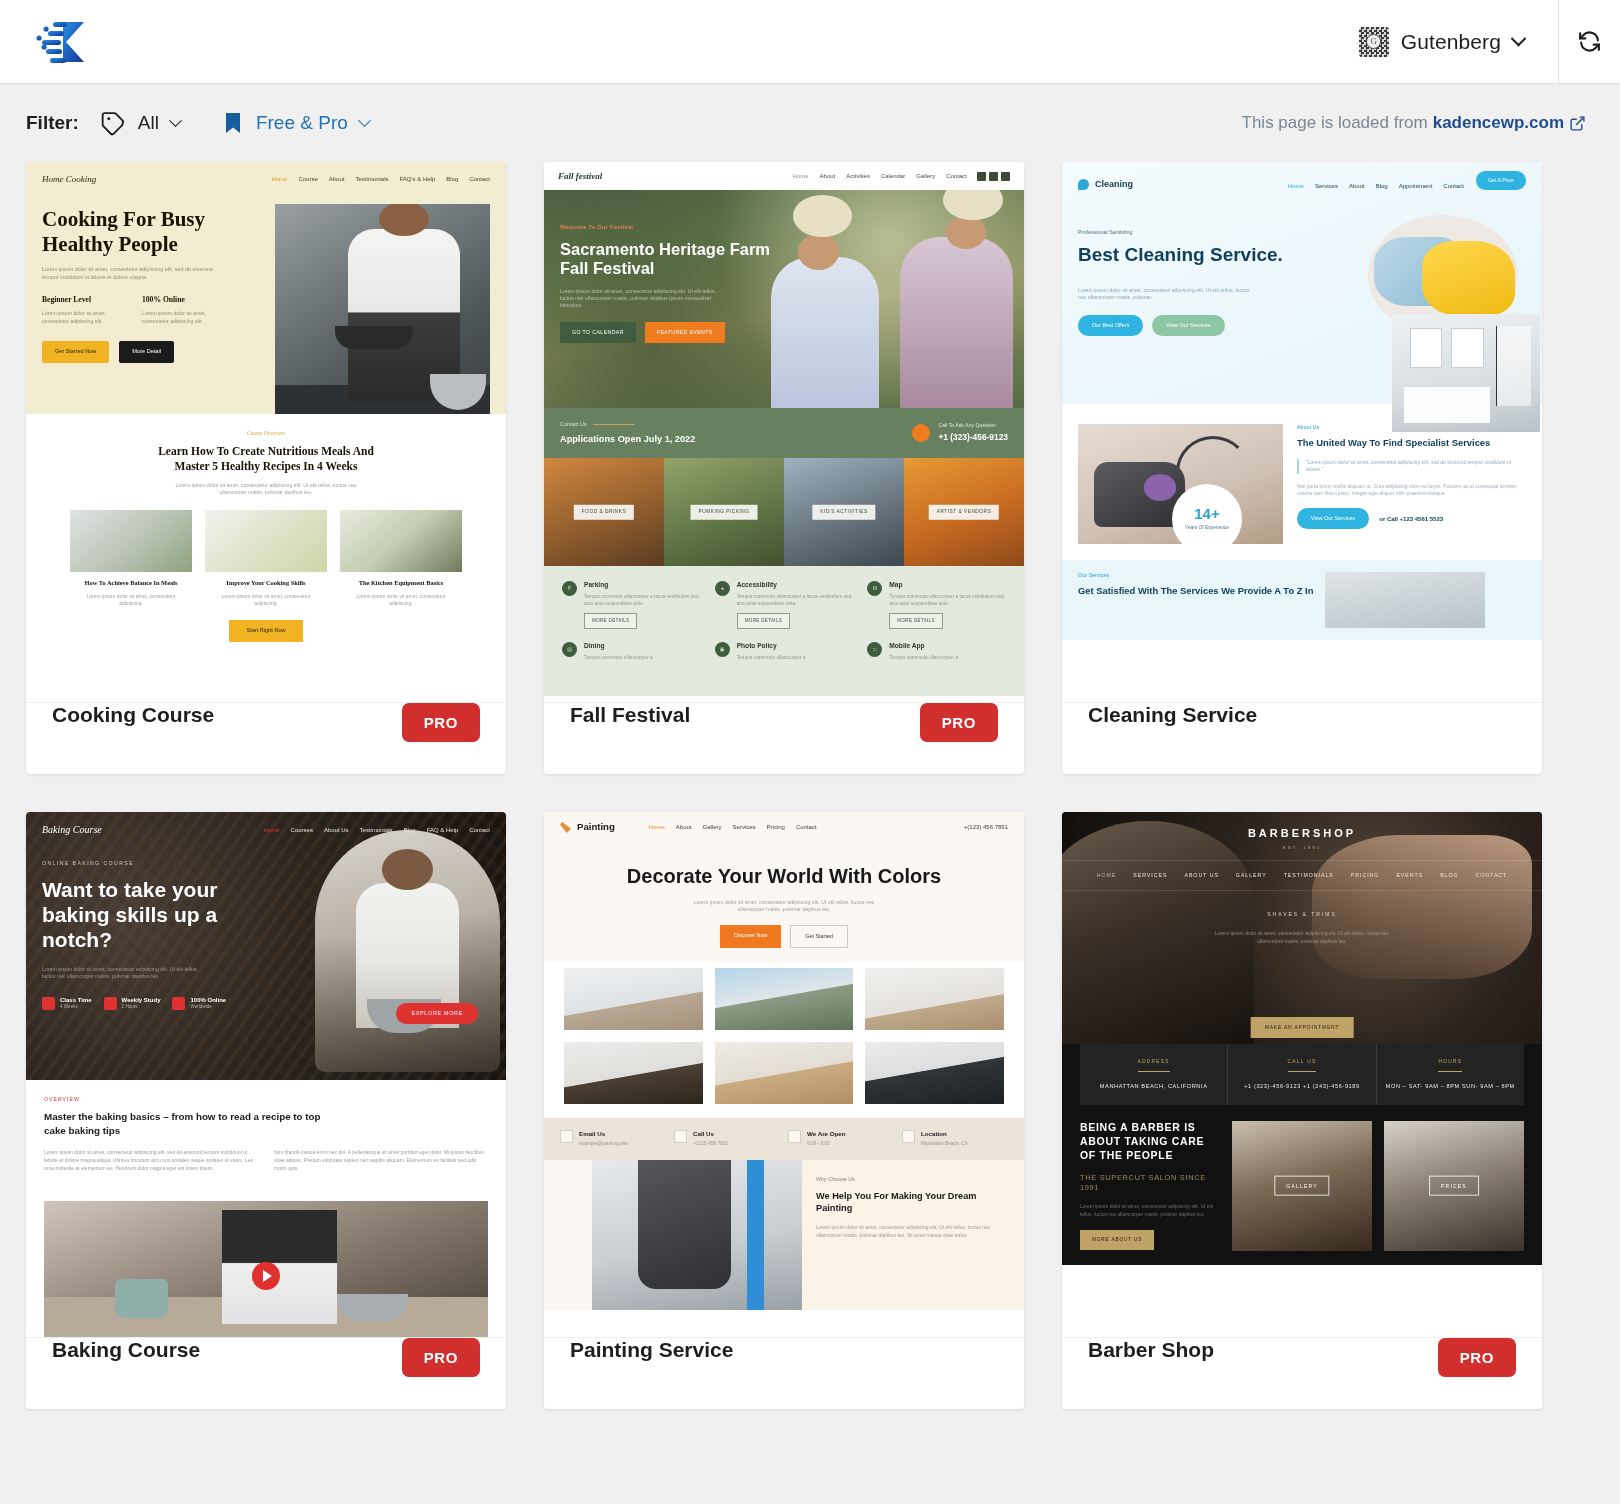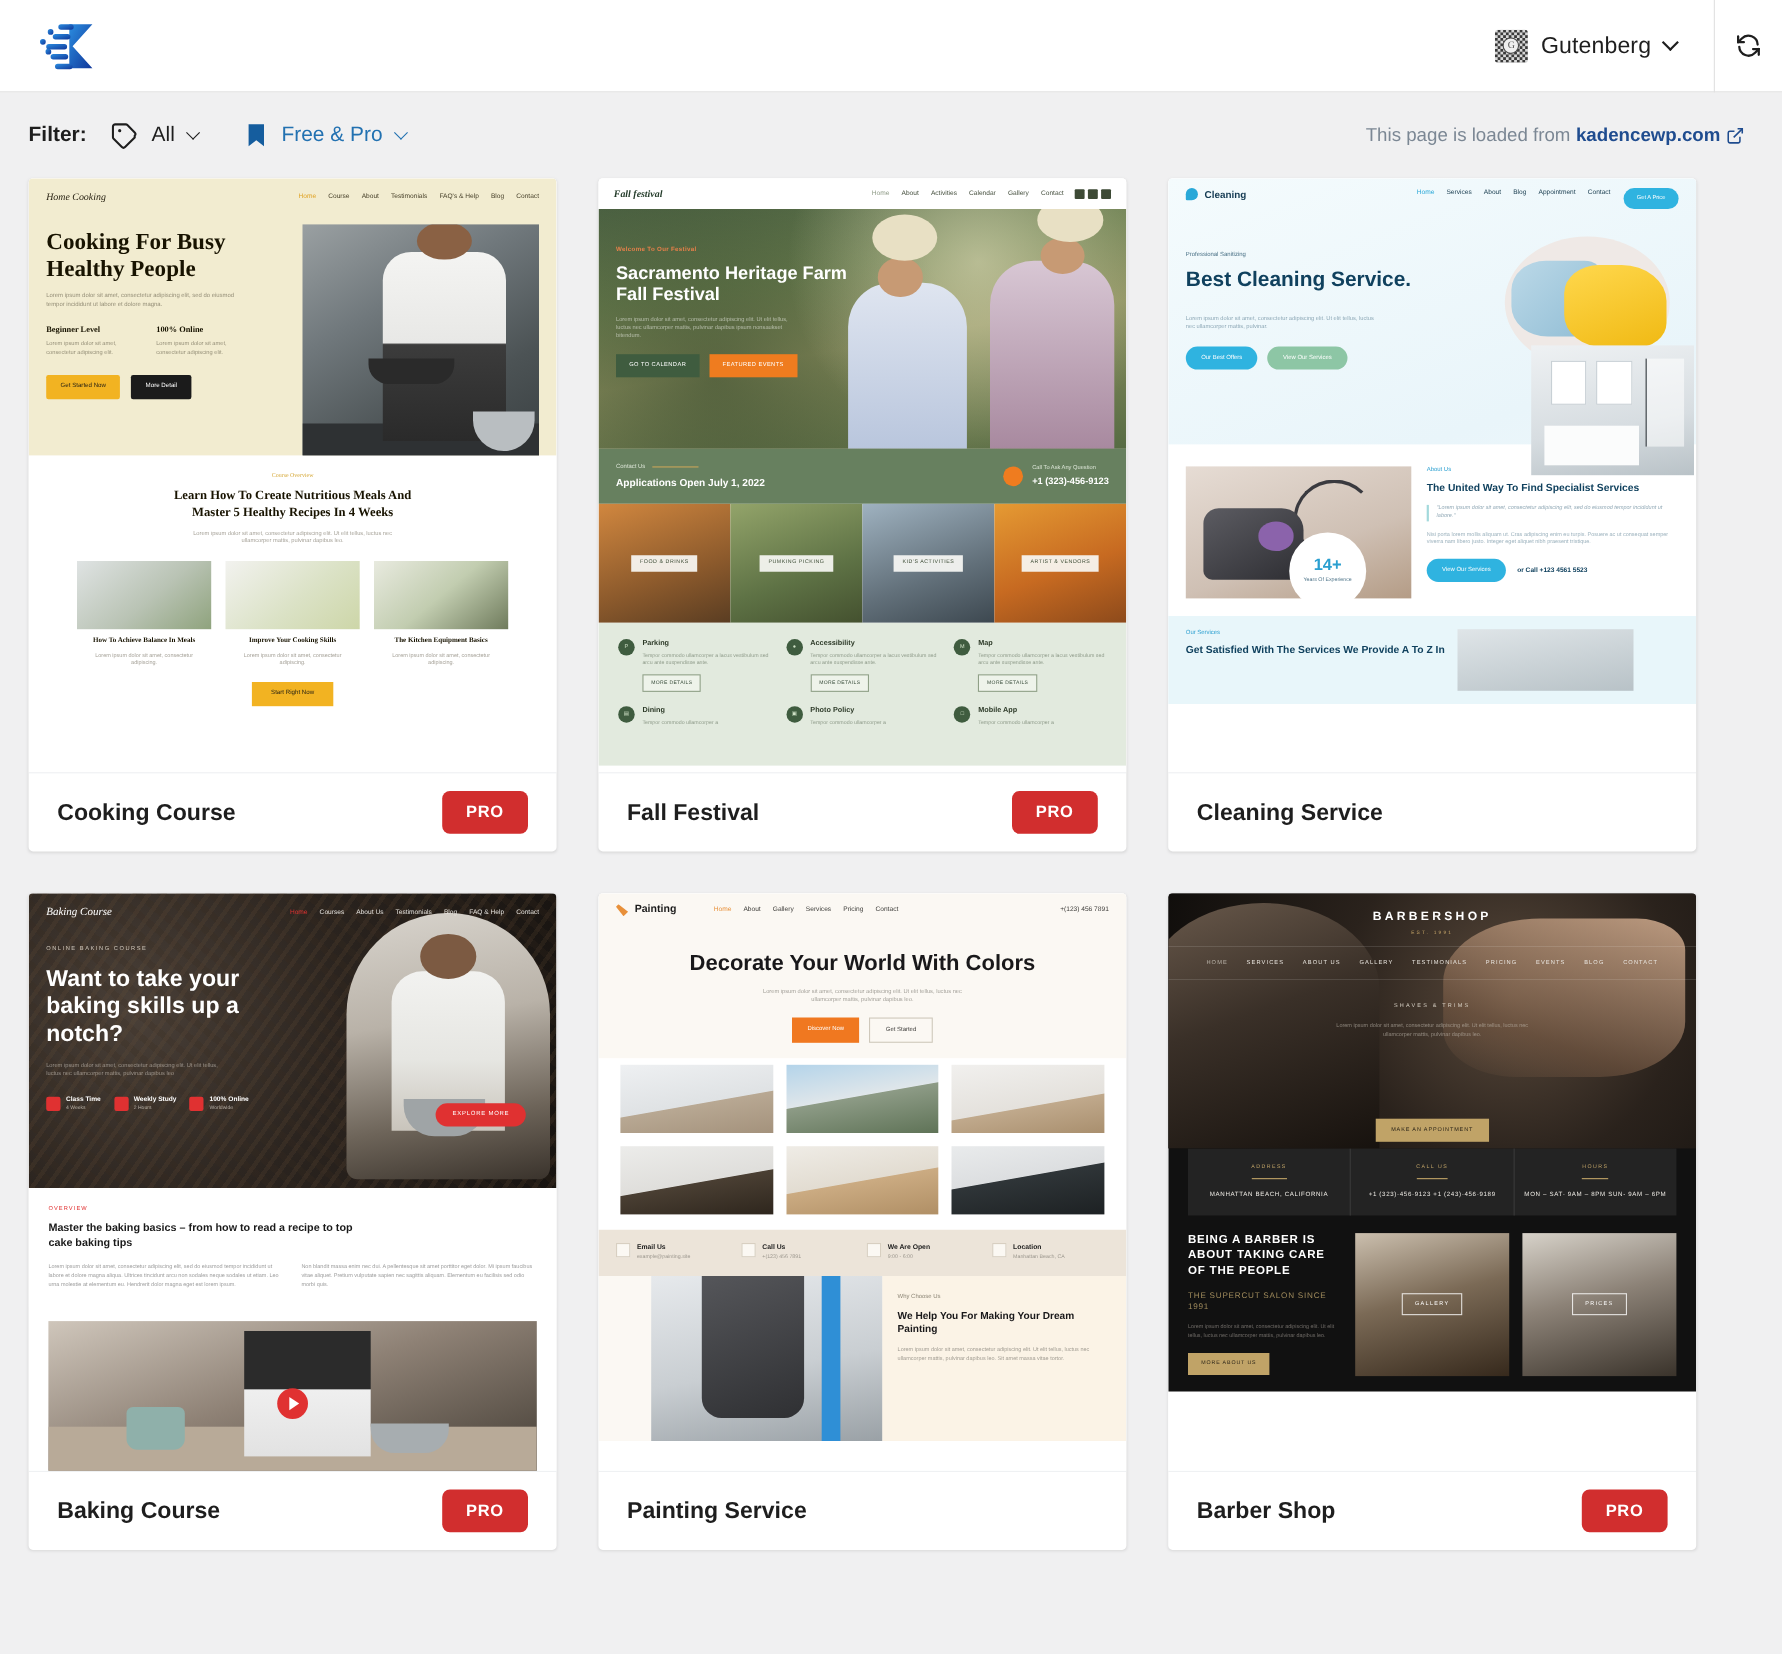--- a/index.html
+++ b/index.html
@@ -76,21 +76,21 @@
     border-radius: 4px;
     overflow: hidden;
     box-shadow: 0 1px 3px rgba(0,0,0,.10);
     cursor: pointer;
     display: flex; flex-direction: column;
   }
   .card-preview { height: 540px; overflow: hidden; position: relative; background: #fff; }
   .card-foot {
     height: 72px;
     border-top: 1px solid #eceef0;
-    display: flex; align-items: center;
+    display: flex; align-items: flex-start;
     padding: 0 26px;
   }
   .card-title { font-size: 21px; font-weight: bold; color: #1e1e1e; }
   .pro-badge {
     margin-left: auto;
     background: #d12e2e; color: #fff;
     font-size: 15px; font-weight: bold; letter-spacing: .6px;
     padding: 11px 22px; border-radius: 7px;
   }
   .card.tall .card-preview { height: 525px; }
@@ -200,21 +200,21 @@
   .ff-item { flex:1; display:flex; gap:7px; }
   .ff-ic { width:15px; height:15px; border-radius:50%; background:#3f5c3f; flex:none;
            display:flex; align-items:center; justify-content:center; color:#cfe0c6; font-size:5px;}
   .ff-item b { font-size:6.6px; color:#2d3a28; display:block; margin-bottom:4px; }
   .ff-item p { font-size:4.8px; color:#5b6a56; margin-bottom:6px; }
   .ff-md { display:inline-block; border:1px solid #8fa087; color:#3f5240; font-size:4.6px;
            padding:4px 7px; letter-spacing:.3px; background:#eef3ea;}
 
   
   .cl-wrap { background: linear-gradient(160deg,#f4fbfd 0%, #e9f5fa 50%, #f6fbfd 100%); }
-  .cl-top { display:flex; align-items:flex-start; padding: 9px 16px; }
+  .cl-top { display:flex; align-items:flex-end; padding: 9px 16px; }
   .cl-mark { width:11px; height:11px; border-radius:50% 50% 50% 10%; background:#29a8d8; margin-right:6px;}
   .cl-logo { font-size:9px; color:#143a52; font-weight:bold; }
   .cl-top .navlinks span { color:#1f4254; }
   .cl-top .navlinks span.act { color:#29a8d8; }
   .cl-price { margin-left:12px; background:#2fb3e0; color:#fff; font-size:5.2px;
               padding:6px 12px; border-radius:11px; }
   .cl-hero { position:relative; height:205px; padding: 30px 16px 0; }
   .cl-eyebrow { font-size:5.4px; color:#4a7186; margin-bottom:8px; }
   .cl-h1 { font-size:19px; font-weight:bold; line-height:1.18; color:#10415e; margin-bottom:20px; }
   .cl-p { font-size:5.2px; color:#4e7489; max-width:175px; margin-bottom:14px; }

